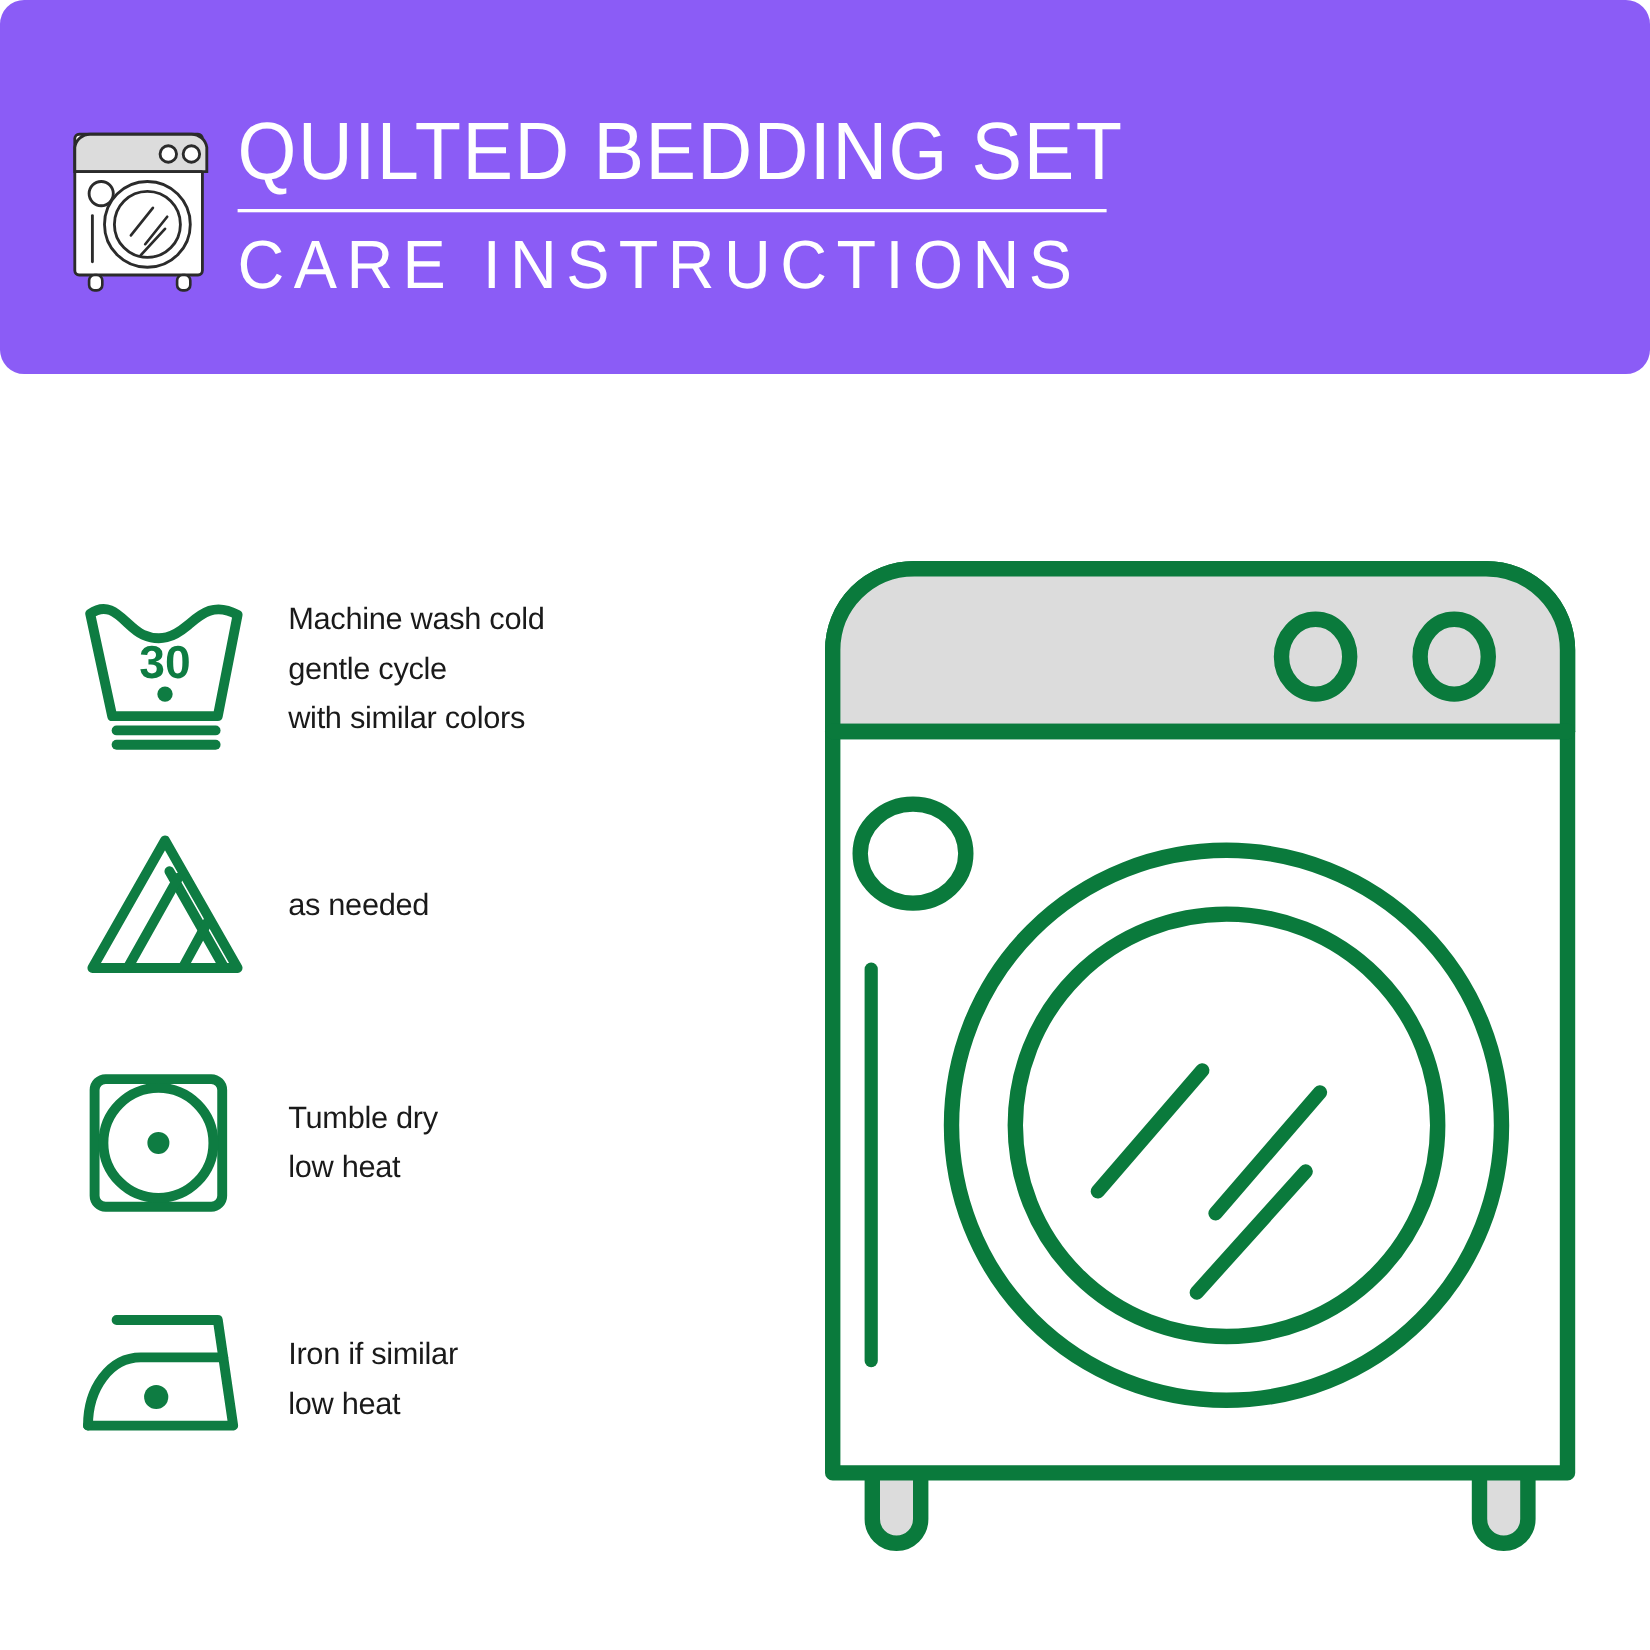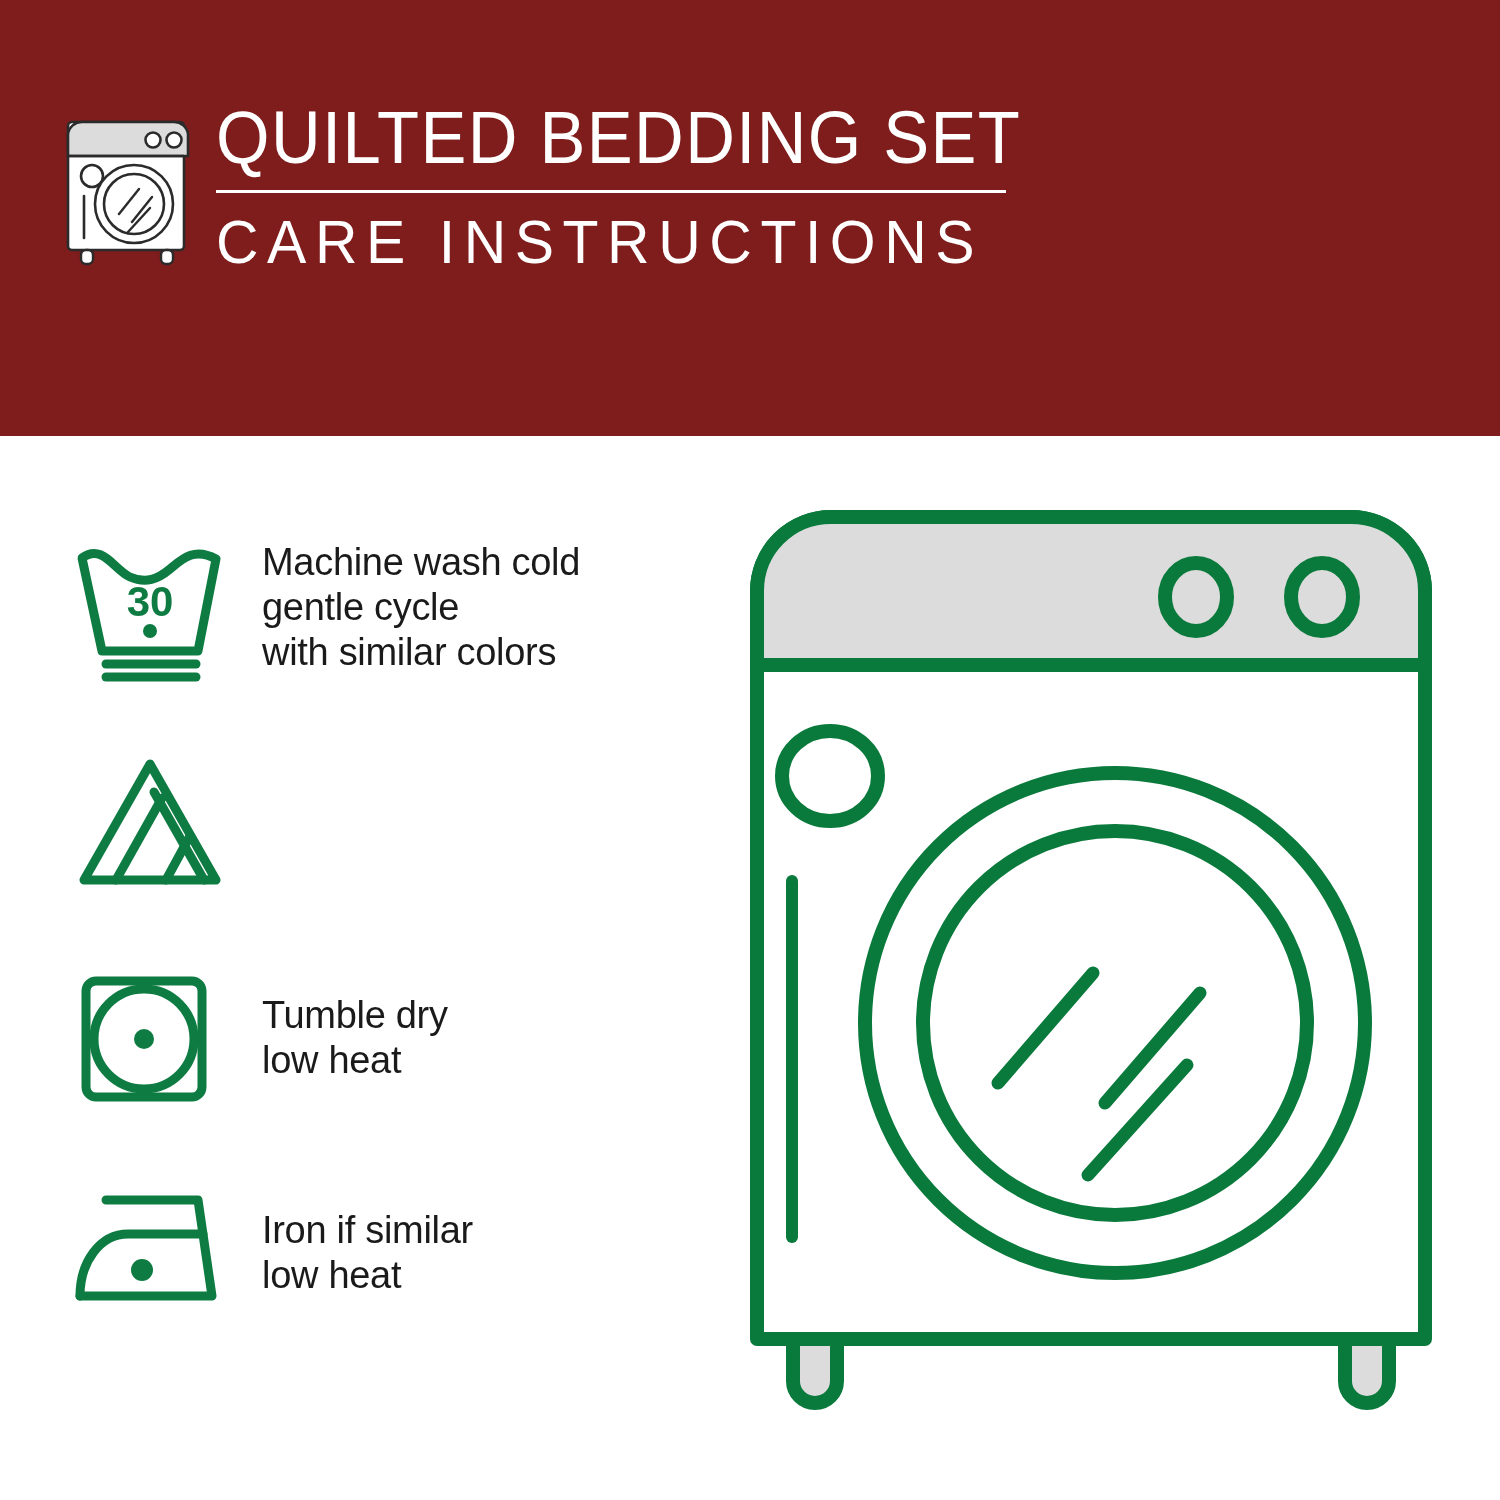--- a/index.html
+++ b/index.html
@@ -14,23 +14,24 @@
     overflow: hidden;
     position: relative;
   }
 
   
   .header {
     position: absolute;
     left: 0;
     top: 0;
     width: 1500px;
-    height: 436px;
-    background: #7f1d1d;
+    height: 340px;
+    background: #8b5cf6;
     box-sizing: border-box;
+    border-radius: 22px;
   }
   .header-inner {
     position: absolute;
     left: 62px;
     top: 98px;
     display: flex;
     flex-direction: row;
     align-items: flex-start;
   }
   .header-icon {
@@ -96,21 +97,21 @@
     align-items: center;
     justify-content: flex-start;
   }
   .care-symbol svg {
     display: block;
   }
   .care-label {
     margin-left: 22px;
     color: #1a1a1a;
     font-family: "Liberation Sans", sans-serif;
-    font-size: 38px;
+    font-size: 28px;
     font-weight: 400;
     line-height: 45px;
     letter-spacing: -0.3px;
   }
   .care-label .ln { display: block; white-space: nowrap; }
 
   
   .machine-art {
     position: absolute;
     left: 735px;
@@ -193,20 +194,21 @@
 
           <path d="M80 16 L146 132 L14 132 Z"></path>
 
           <path d="M84 44 L134 132"></path>
           <path d="M46 132 L92 50"></path>
           <path d="M96 132 L120 88"></path>
         </g>
       </svg>
     </div>
     <div class="care-label">
+      <span class="ln">as needed</span>
     </div>
   </div>
 
   <div class="care-row">
     <div class="care-symbol">
       <svg width="170" height="150" viewBox="0 0 170 150" xmlns="http://www.w3.org/2000/svg">
         <g fill="none" stroke="#0e7c42" stroke-width="9" stroke-linecap="round" stroke-linejoin="round">
           <rect x="16" y="18" width="116" height="116" rx="10" ry="10"></rect>
           <circle cx="74" cy="76" r="50"></circle>
         </g>

